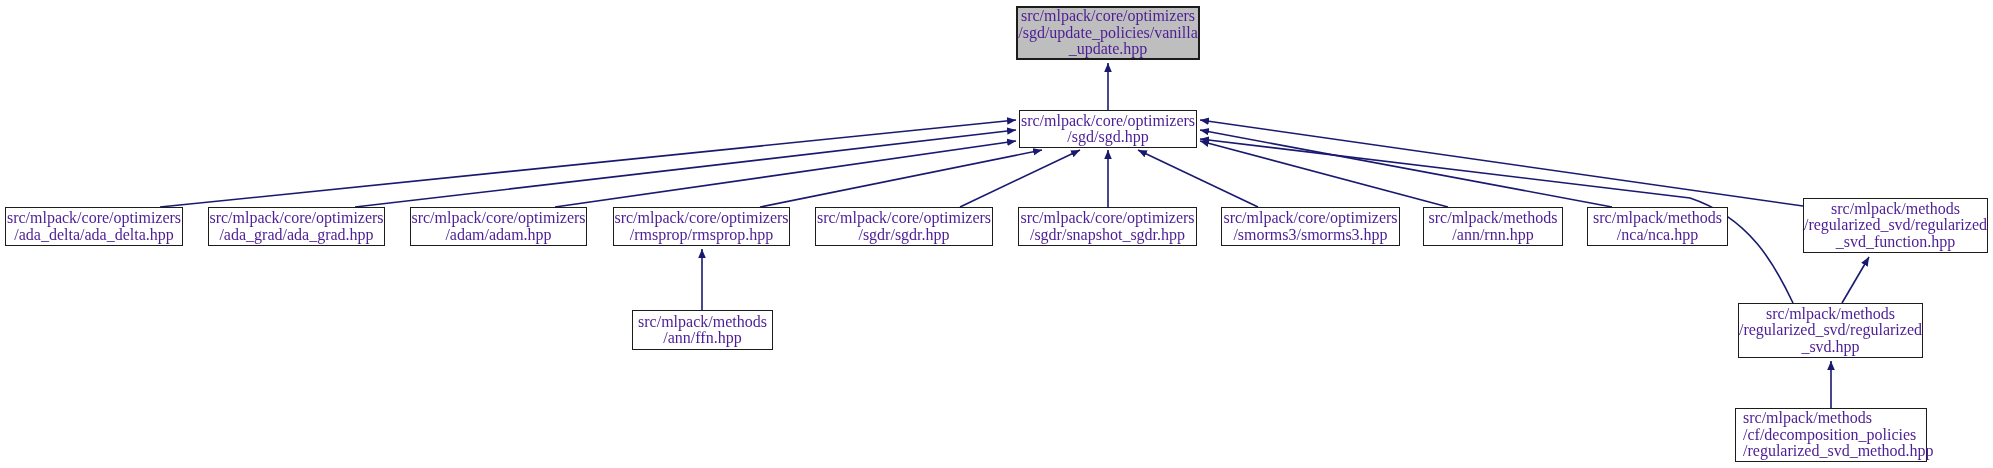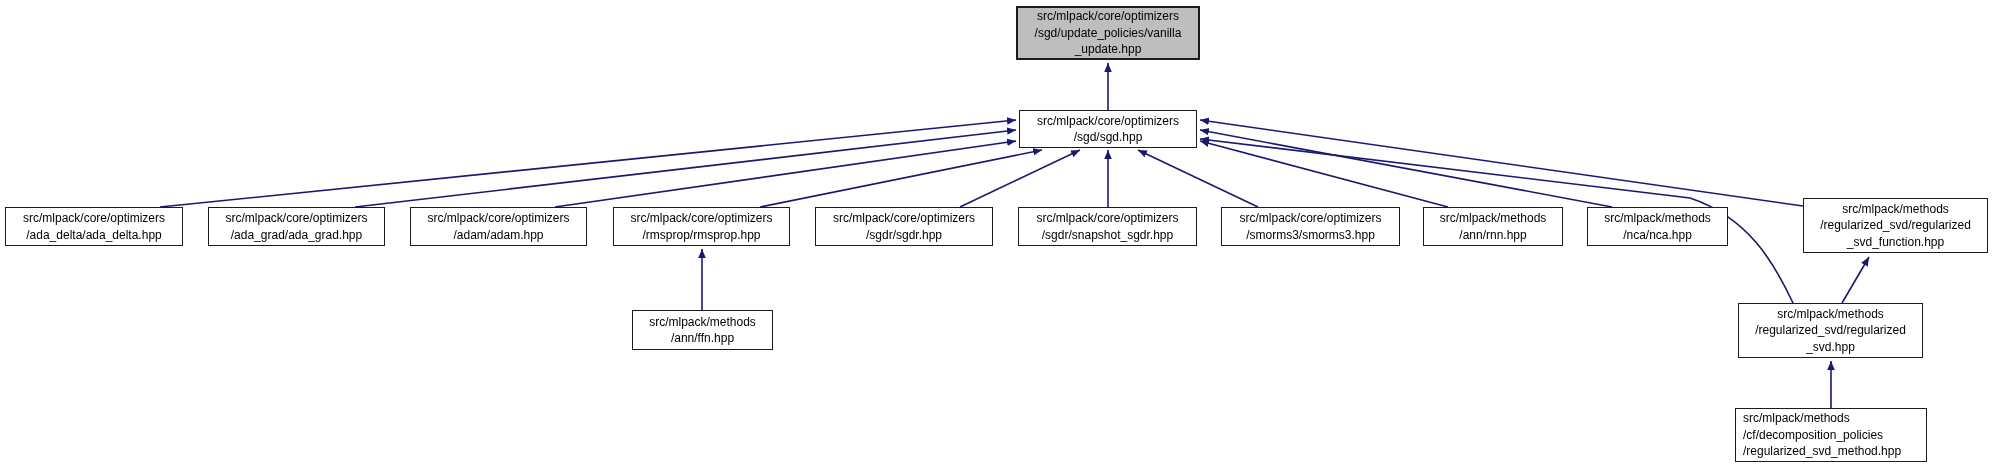--- a/index.html
+++ b/index.html
@@ -20,24 +20,25 @@
   .node {
     position: absolute;
     box-sizing: border-box;
     background: #ffffff;
     border: 1.5px solid #1c1c1c;
     display: flex;
     align-items: center;
     justify-content: center;
     text-align: center;
     white-space: pre-line;
-    font-size: 12px;
+    font-size: 16px;
     line-height: 16.5px;
-    color: #000000;
+    color: #4c1d95;
     cursor: pointer;
+    font-family: Liberation Serif, serif;
   }
   .node.current {
     background: #bebebe;
     border-width: 2px;
   }
   .node.align-left {
     justify-content: flex-start;
     text-align: left;
     padding-left: 7px;
   }

